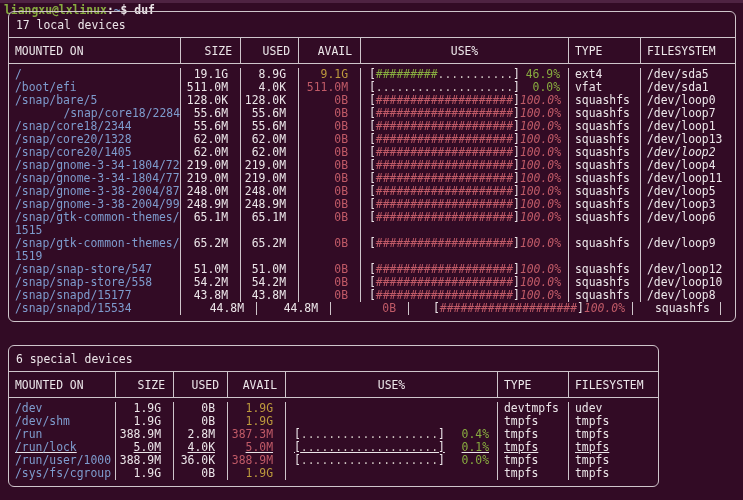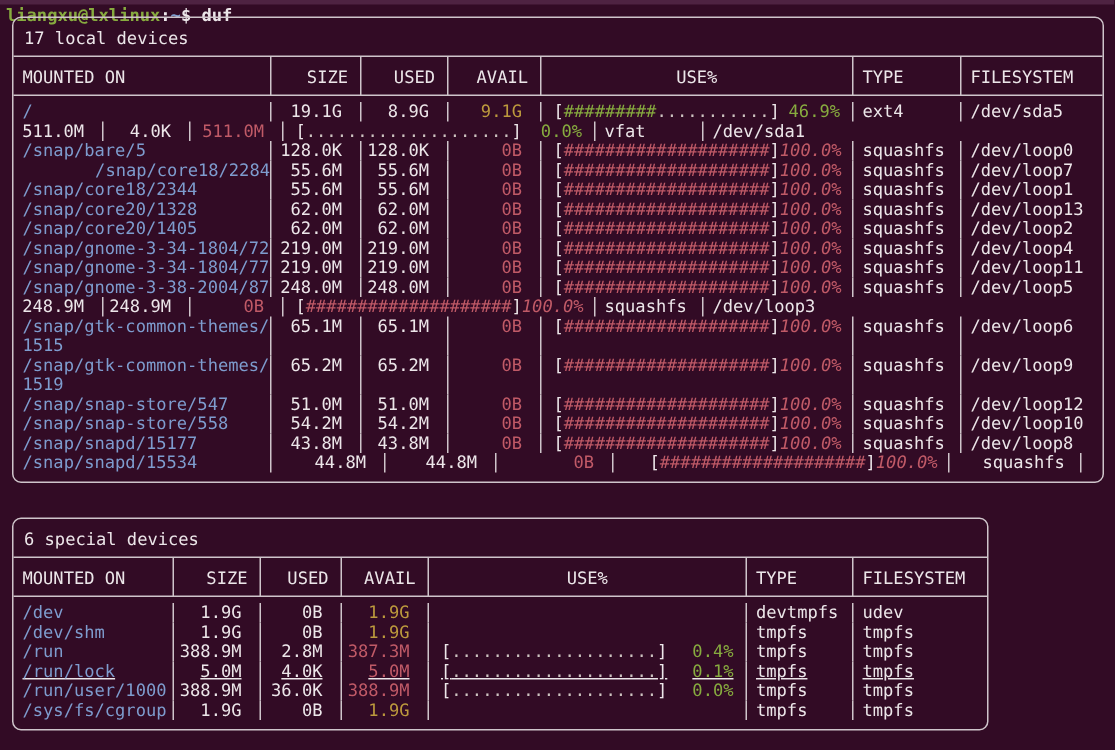--- a/index.html
+++ b/index.html
@@ -74,20 +74,21 @@
       <div class="tbl-row" style="height: 13px;">
         <div class="cell al mount" style="width: 172px;"><span class="mline">/</span></div>
         <div class="cell ar" style="width: 60px;">19.1G</div>
         <div class="cell ar" style="width: 58px;">8.9G</div>
         <div class="cell ar avail-yellow" style="width: 62px;">9.1G</div>
         <div class="cell bar-cell" style="width: 208px;"><span><span class="bracket">[</span><span class="fill-green">#########</span><span class="bar-dots">...........</span><span class="bracket">]</span></span><span class="pct-green">46.9%</span></div>
         <div class="cell al" style="width: 72px;">ext4</div>
         <div class="cell al" style="width: 94px;">/dev/sda5</div>
       </div>
       <div class="tbl-row" style="height: 13px;">
+        <div class="cell al mount" style="width: 172px;"><span class="mline">/boot/efi</span></div>
         <div class="cell ar" style="width: 60px;">511.0M</div>
         <div class="cell ar" style="width: 58px;">4.0K</div>
         <div class="cell ar avail-red" style="width: 62px;">511.0M</div>
         <div class="cell bar-cell" style="width: 208px;"><span><span class="bracket">[</span><span class="fill-green"></span><span class="bar-dots">....................</span><span class="bracket">]</span></span><span class="pct-green">0.0%</span></div>
         <div class="cell al" style="width: 72px;">vfat</div>
         <div class="cell al" style="width: 94px;">/dev/sda1</div>
       </div>
       <div class="tbl-row" style="height: 13px;">
         <div class="cell al mount" style="width: 172px;"><span class="mline">/snap/bare/5</span></div>
         <div class="cell ar" style="width: 60px;">128.0K</div>
@@ -124,21 +125,21 @@
         <div class="cell al" style="width: 72px;">squashfs</div>
         <div class="cell al" style="width: 94px;">/dev/loop13</div>
       </div>
       <div class="tbl-row" style="height: 13px;">
         <div class="cell al mount" style="width: 172px;"><span class="mline">/snap/core20/1405</span></div>
         <div class="cell ar" style="width: 60px;">62.0M</div>
         <div class="cell ar" style="width: 58px;">62.0M</div>
         <div class="cell ar avail-red" style="width: 62px;">0B</div>
         <div class="cell bar-cell" style="width: 208px;"><span><span class="bracket">[</span><span class="fill-red">####################</span><span class="bar-dots"></span><span class="bracket">]</span></span><span class="pct-red">100.0%</span></div>
         <div class="cell al" style="width: 72px;">squashfs</div>
-        <div class="cell al" style="width: 94px;">/dev/loop2</div>
+        <div class="cell al" style="width: 94px; font-style: italic;">/dev/loop2</div>
       </div>
       <div class="tbl-row" style="height: 13px;">
         <div class="cell al mount" style="width: 172px;"><span class="mline">/snap/gnome-3-34-1804/72</span></div>
         <div class="cell ar" style="width: 60px;">219.0M</div>
         <div class="cell ar" style="width: 58px;">219.0M</div>
         <div class="cell ar avail-red" style="width: 62px;">0B</div>
         <div class="cell bar-cell" style="width: 208px;"><span><span class="bracket">[</span><span class="fill-red">####################</span><span class="bar-dots"></span><span class="bracket">]</span></span><span class="pct-red">100.0%</span></div>
         <div class="cell al" style="width: 72px;">squashfs</div>
         <div class="cell al" style="width: 94px;">/dev/loop4</div>
       </div>
@@ -154,20 +155,21 @@
       <div class="tbl-row" style="height: 13px;">
         <div class="cell al mount" style="width: 172px;"><span class="mline">/snap/gnome-3-38-2004/87</span></div>
         <div class="cell ar" style="width: 60px;">248.0M</div>
         <div class="cell ar" style="width: 58px;">248.0M</div>
         <div class="cell ar avail-red" style="width: 62px;">0B</div>
         <div class="cell bar-cell" style="width: 208px;"><span><span class="bracket">[</span><span class="fill-red">####################</span><span class="bar-dots"></span><span class="bracket">]</span></span><span class="pct-red">100.0%</span></div>
         <div class="cell al" style="width: 72px;">squashfs</div>
         <div class="cell al" style="width: 94px;">/dev/loop5</div>
       </div>
       <div class="tbl-row" style="height: 13px;">
+        <div class="cell al mount" style="width: 172px;"><span class="mline">/snap/gnome-3-38-2004/99</span></div>
         <div class="cell ar" style="width: 60px;">248.9M</div>
         <div class="cell ar" style="width: 58px;">248.9M</div>
         <div class="cell ar avail-red" style="width: 62px;">0B</div>
         <div class="cell bar-cell" style="width: 208px;"><span><span class="bracket">[</span><span class="fill-red">####################</span><span class="bar-dots"></span><span class="bracket">]</span></span><span class="pct-red">100.0%</span></div>
         <div class="cell al" style="width: 72px;">squashfs</div>
         <div class="cell al" style="width: 94px;">/dev/loop3</div>
       </div>
       <div class="tbl-row" style="height: 26px;">
         <div class="cell al mount" style="width: 172px;"><span class="mline">/snap/gtk-common-themes/</span><span class="mline">1515</span></div>
         <div class="cell ar" style="width: 60px;">65.1M</div>

